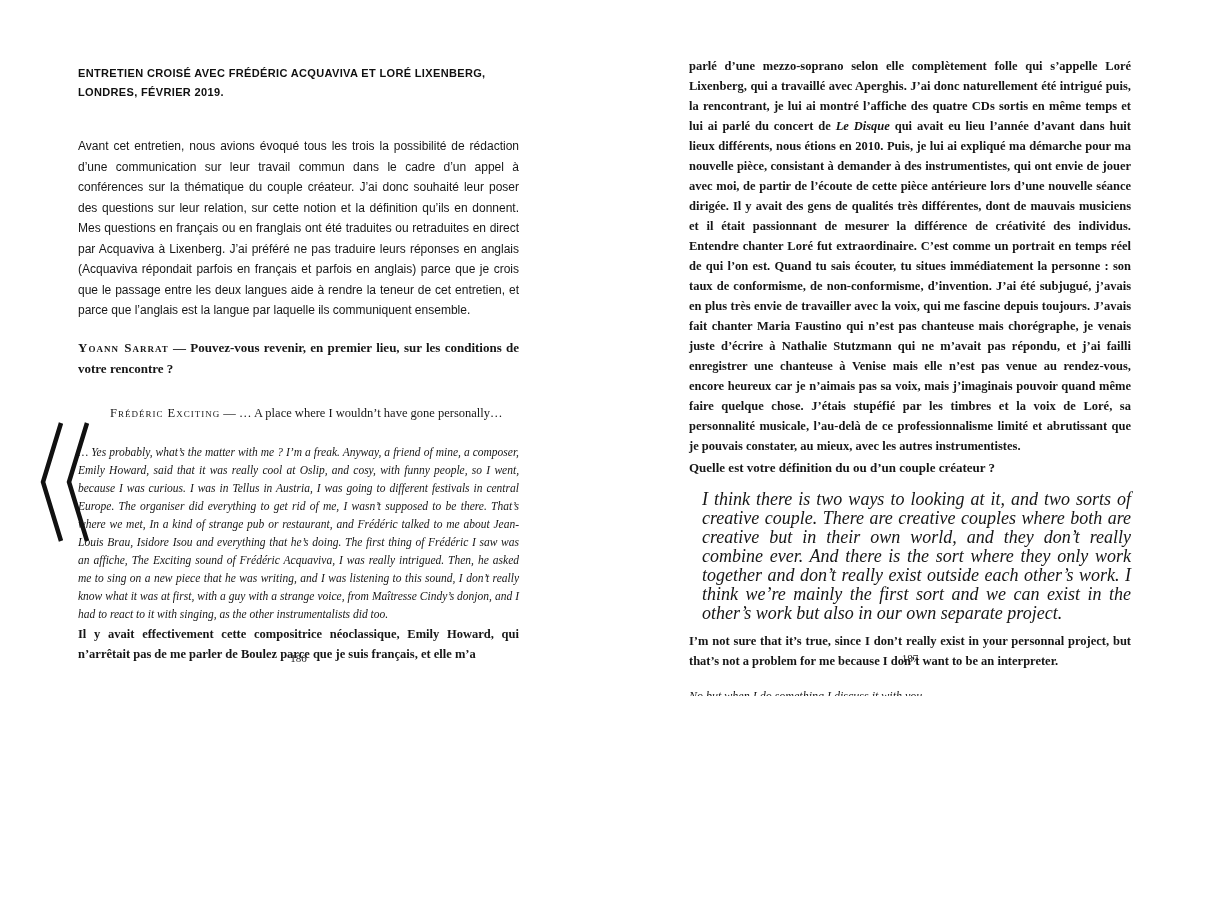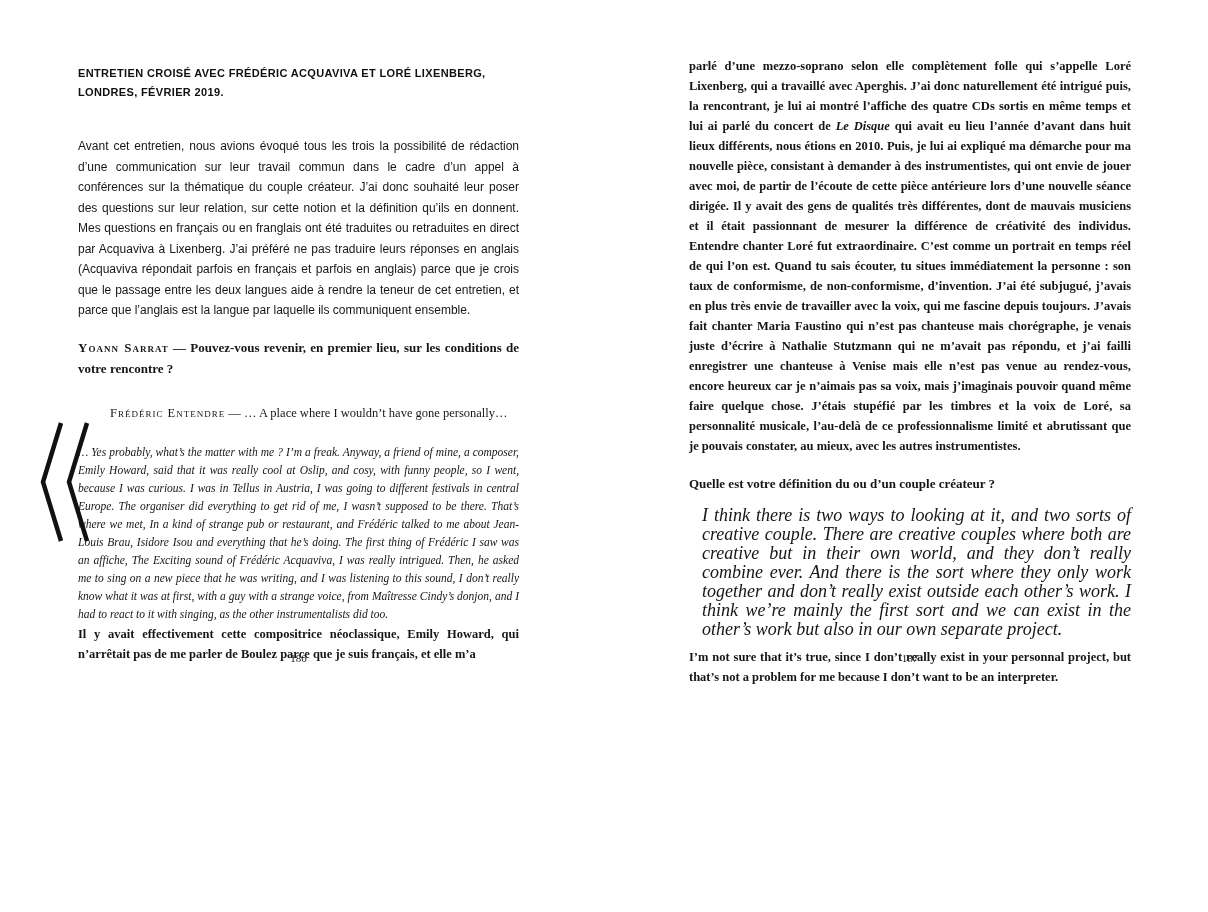--- a/index.html
+++ b/index.html
@@ -57,21 +57,21 @@
   }
   .bodytext {
     font-size: 12.5px;
     line-height: 20px;
     text-align: justify;
     font-weight: bold;
   }
   .closing-para { margin-top: 1px; }
 
   .question-right {
-    margin-top: 18px;
+    margin-top: 2px;
     font-weight: bold;
     font-size: 13px;
     line-height: 20px;
   }
   .answer-italic {
     margin-top: 12px;
     font-style: italic;
     font-size: 18px;
     line-height: 19px;
     text-align: justify;
@@ -115,21 +115,21 @@
 
     <p class="question-left"><span class="sc">Yoann Sarrat</span><span> — Pouvez-vous revenir, en premier lieu, sur les conditions de votre rencontre ?</span></p>
 
     <svg class="quote-mark-svg" width="52" height="124" viewBox="0 0 52 124" aria-label="«">
       <polyline points="21,3 3,62 21,121" fill="none" stroke="#111111" stroke-width="4.5"></polyline>
       <polyline points="47,3 29,62 47,121" fill="none" stroke="#111111" stroke-width="4.5"></polyline>
     </svg>
 
     <div class="replies">
 
-      <p class="reply"><span class="sc">Frédéric Entendre</span><span> — … A place where I wouldn’t have gone personally…</span></p>
+      <p class="reply"><span class="sc">Frédéric Exciting</span><span> — … A place where I wouldn’t have gone personally…</span></p>
     </div>
 
     <p class="monologue">… Yes probably, what’s the matter with me ? I’m a freak. Anyway, a friend of mine, a composer, Emily Howard, said that it was really cool at Oslip, and cosy, with funny people, so I went, because I was curious. I was in Tellus in Austria, I was going to different festivals in central Europe. The organiser did everything to get rid of me, I wasn’t supposed to be there. That’s where we met, In a kind of strange pub or restaurant, and Frédéric talked to me about Jean-Louis Brau, Isidore Isou and everything that he’s doing. The first thing of Frédéric I saw was an affiche, The Exciting sound of Frédéric Acquaviva, I was really intrigued. Then, he asked me to sing on a new piece that he was writing, and I was listening to this sound, I don’t really know what it was at first, with a guy with a strange voice, from Maîtresse Cindy’s donjon, and I had to react to it with singing, as the other instrumentalists did too.</p>
 
     <p class="bodytext closing-para">Il y avait effectivement cette compositrice néoclassique, Emily Howard, qui n’arrêtait pas de me parler de Boulez parce que je suis français, et elle m’a</p>
 
     <div class="page-number">186</div>
   </section>
 
   <section class="page page-right">

